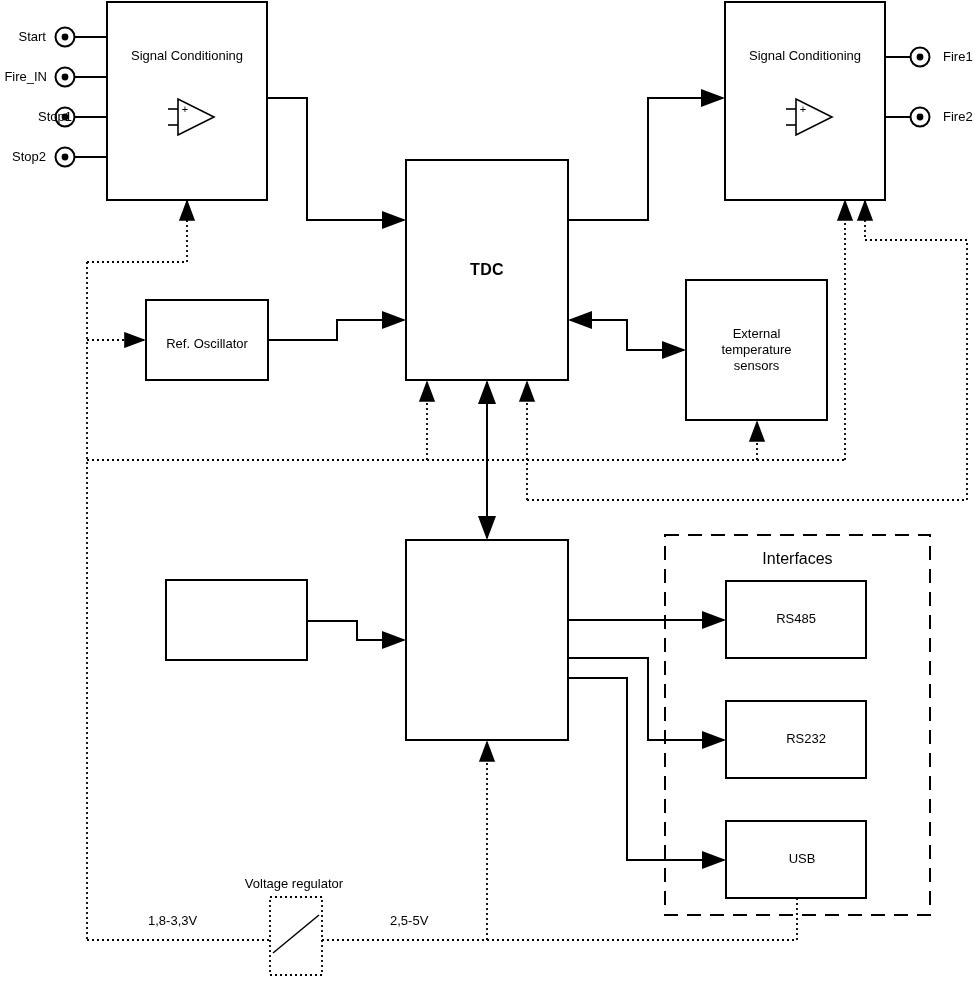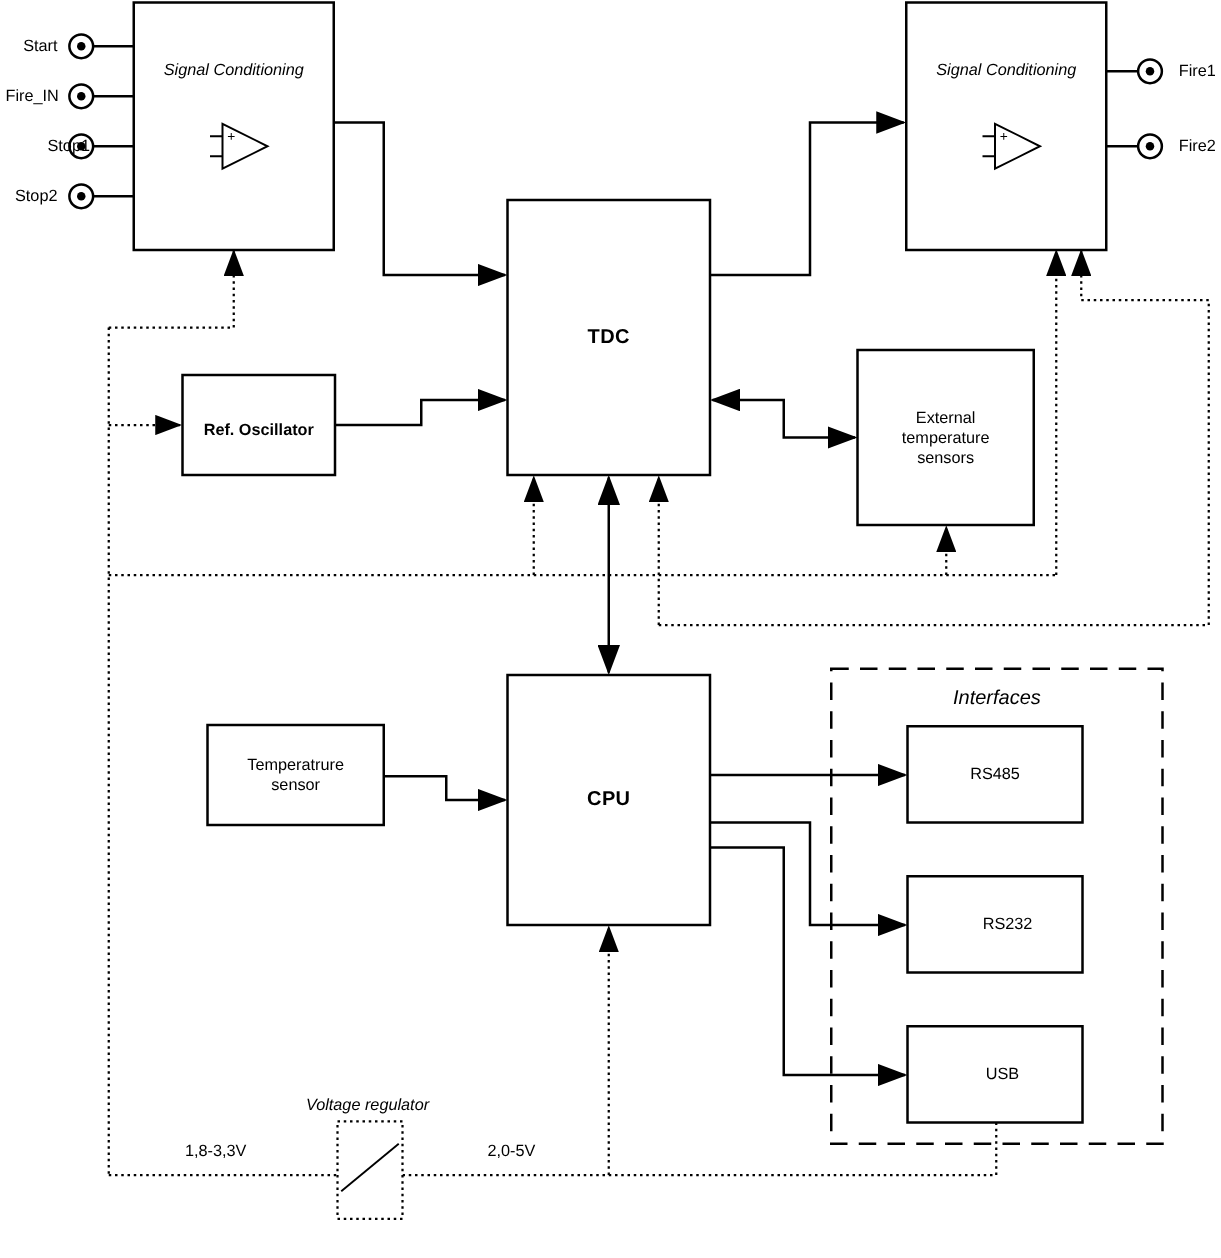--- a/index.html
+++ b/index.html
@@ -2,21 +2,21 @@
 <html><head>
 <meta charset="utf-8">
 <style>
   * { margin:0; padding:0; box-sizing:border-box; }
   html,body { background:#ffffff; }
   body { font-family:"Liberation Sans","DejaVu Sans",sans-serif; color:#000; }
   .stage { position:relative; width:977px; height:1006px; background:#fff; overflow:hidden; }
   .stage > svg { position:absolute; left:0; top:0; }
   .lbl { position:absolute; font-size:13px; line-height:18px; height:18px; white-space:nowrap; }
   .lbl.r { text-align:right; }
-  .lbl.c { text-align:center;font-style:italic; }
+  .lbl.c { text-align:center; }
   .boxlbl { position:absolute; display:flex; align-items:center; justify-content:center;
             text-align:center; font-size:13px; line-height:1.25; }
   .boxlbl .wrap { display:inline-block; }
   .big  { font-weight:bold; font-size:16px; letter-spacing:.3px; }
   .t16  { font-size:16px; }
 </style>
 </head>
 <body>
 
 <div class="stage">
@@ -128,36 +128,32 @@
   <div class="lbl r" style="left:0;   top:148px; width:46px;">Stop2</div>
 
   <div class="lbl" style="left:943px; top:48px;  width:50px;">Fire1</div>
   <div class="lbl" style="left:943px; top:108px; width:50px;">Fire2</div>
 
   <div class="lbl c" style="left:107px; top:47px; width:160px;">Signal Conditioning</div>
   <div class="lbl c" style="left:725px; top:47px; width:160px;">Signal Conditioning</div>
 
   <div class="boxlbl big" style="left:406px; top:160px; width:162px; height:220px;">TDC</div>
 
-  <div class="boxlbl" style="left:146px; top:300px; width:122px; height:88px;font-weight:bold;">Ref. Oscillator</div>
+  <div class="boxlbl" style="left:146px; top:300px; width:122px; height:88px;">Ref. Oscillator</div>
 
   <div class="boxlbl" style="left:686px; top:280px; width:141px; height:140px;">
     <span class="wrap" style="max-width:90px;">External temperature sensors</span>
   </div>
 
-  <div class="boxlbl big" style="left:406px; top:540px; width:162px; height:200px;">CPU</div>
 
-  <div class="boxlbl" style="left:166px; top:580px; width:141px; height:80px;">
-    <span class="wrap" style="max-width:100px;">Temperatrure sensor</span>
-  </div>
 
   <div class="lbl c t16" style="left:665px; top:550px; width:265px;text-align:center;">Interfaces</div>
 
   <div class="boxlbl" style="left:726px; top:581px; width:140px; height:77px;">RS485</div>
   <div class="boxlbl" style="left:726px; top:701px; width:160px; height:77px;">RS232</div>
   <div class="boxlbl" style="left:726px; top:821px; width:140px; height:77px;padding-left:12px;">USB</div>
 
   <div class="lbl c" style="left:229px; top:875px; width:130px;">Voltage regulator</div>
 
   <div class="lbl" style="left:148px; top:912px; width:80px;">1,8-3,3V</div>
-  <div class="lbl" style="left:390px; top:912px; width:70px;">2,0-5V</div>
+  <div class="lbl" style="left:390px; top:912px; width:70px;">2,5-5V</div>
 
 </div>
 
 </body></html>

